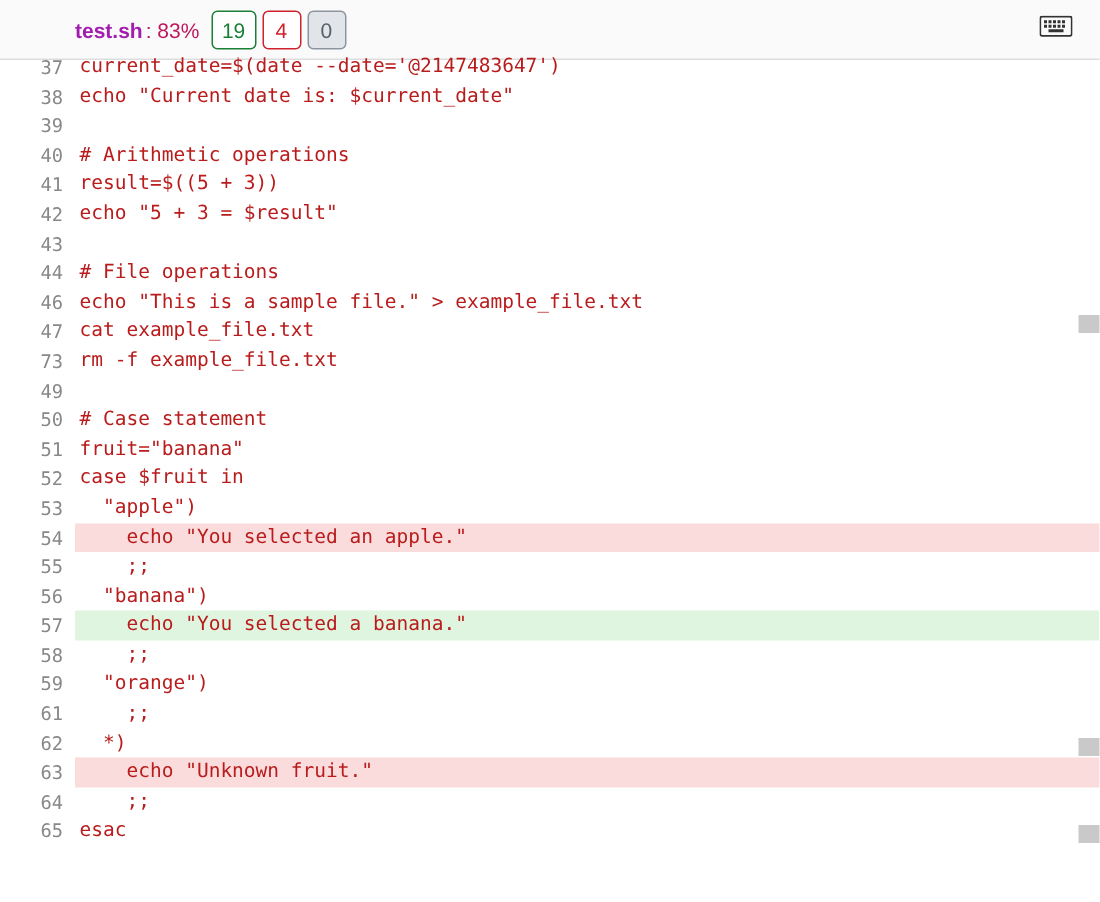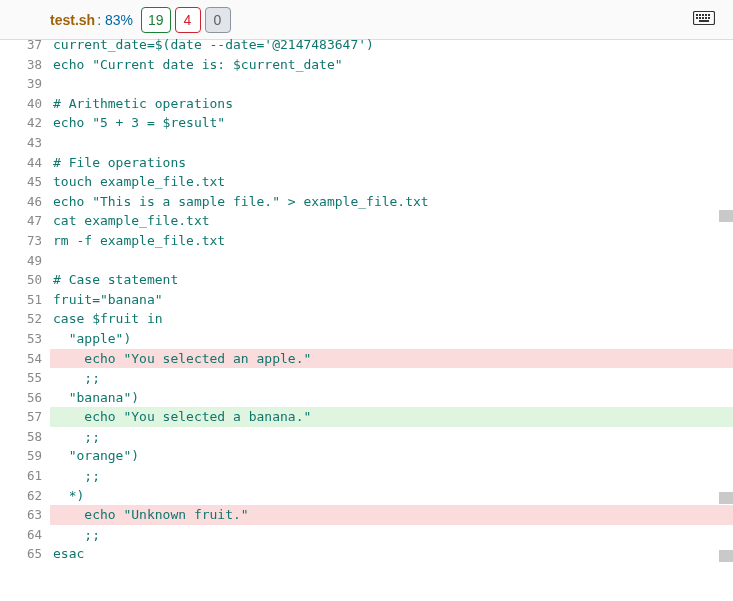--- a/index.html
+++ b/index.html
@@ -16,25 +16,25 @@
     align-items: center;
     height: 40px;
     padding: 0 12px 0 50px;
     border-bottom: 1px solid #ddd;
     background: #fafafa;
     position: relative;
   }
   .filename {
     font-weight: 700;
     font-size: 14px;
-    color: #a16207;
+    color: #a21caf;
   }
   .percent {
     font-size: 14px;
-    color: #0369a1;
+    color: #be185d;
     margin-left: 2px;
     margin-right: 8px;
   }
   .badge {
     display: inline-flex;
     align-items: center;
     justify-content: center;
     min-width: 26px;
     height: 24px;
     padding: 12px 6px;
@@ -83,21 +83,21 @@
   .marker {
     width: 4px;
     flex-shrink: 0;
   }
   .marker.green { background: #2ecc40; }
   .marker.red   { background: #e55353; }
   .code {
     padding-left: 3px;
     white-space: pre;
     line-height: 19.6px;
-    color: #0f766e;
+    color: #b91c1c;
     flex: 1;
   }
   .line.hl-gray  .code { background: #f0f0f0; }
   .line.hl-gray  .marker { background: #f0f0f0; }
   .line.hl-red   .code { background: #fadcdc; }
   .line.hl-green .code { background: #e0f5df; }
   .line.hl-red.marker-red .marker { background: #e55353; }
   .scrollbar {
     position: absolute;
     right: 0;
@@ -148,38 +148,38 @@
       <div class="lineno">39</div>
       <div class="marker"></div>
       <div class="code"></div>
     </div>
     <div class="line">
       <div class="lineno">40</div>
       <div class="marker"></div>
       <div class="code"># Arithmetic operations</div>
     </div>
     <div class="line">
+      <div class="lineno">41</div>
+      <div class="marker green"></div>
+      <div class="code">result=$((5 + 3))</div>
+    </div>
+    <div class="line">
       <div class="lineno">42</div>
       <div class="marker green"></div>
       <div class="code">echo "5 + 3 = $result"</div>
     </div>
     <div class="line">
       <div class="lineno">43</div>
       <div class="marker"></div>
       <div class="code"></div>
     </div>
     <div class="line">
       <div class="lineno">44</div>
       <div class="marker"></div>
       <div class="code"># File operations</div>
-    </div>
-    <div class="line">
-      <div class="lineno">45</div>
-      <div class="marker green"></div>
-      <div class="code">touch example_file.txt</div>
     </div>
     <div class="line">
       <div class="lineno">46</div>
       <div class="marker green"></div>
       <div class="code">echo "This is a sample file." &gt; example_file.txt</div>
     </div>
     <div class="line">
       <div class="lineno">47</div>
       <div class="marker green"></div>
       <div class="code">cat example_file.txt</div>

